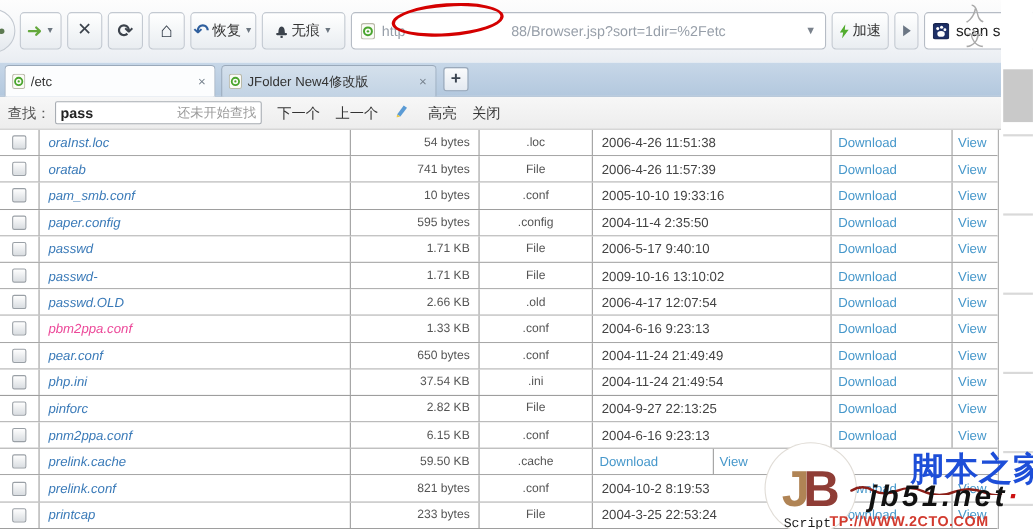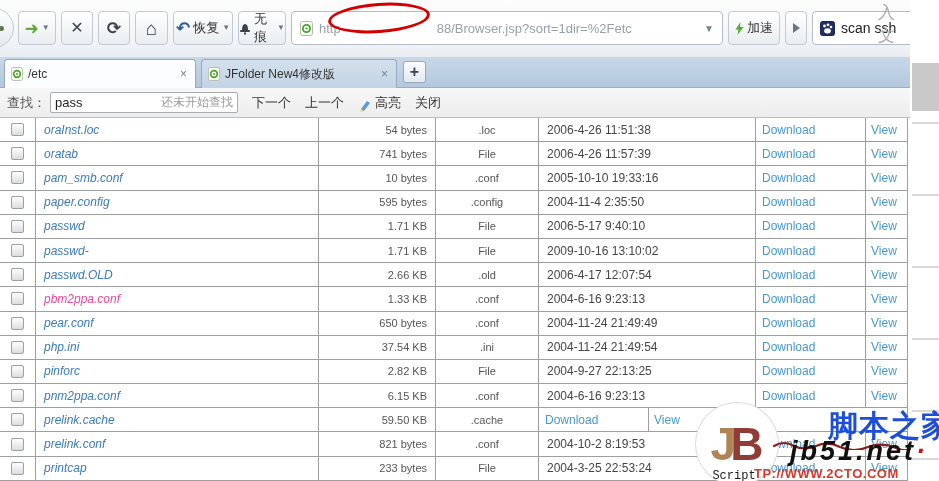--- a/index.html
+++ b/index.html
@@ -80,24 +80,24 @@
   .findbar {
     position:absolute; left:0; top:88px; width:910px; height:30px;
     background:linear-gradient(#f7f7f7,#ededed); border-bottom:1px solid #bdbdbd;
     display:flex; align-items:center; font-size:13px; color:#555;
   }
   .find-label { margin:0 4px 0 7px; }
   .find-input {
     width:188px; height:21px; border:1px solid #a8adb3; background:#fff; border-radius:2px;
     display:flex; align-items:center; padding:0 4px;
   }
-  .find-query { color:#222; font-size:13px; flex:1 1 auto; }
+  .find-query { color:#222; font-size:13px; flex:1 1 auto;font-weight:bold; }
   .find-status { color:#9a9a9a; font-size:12px; }
   .find-btn { margin-left:14px; color:#333; }
-  .find-highlight { display:flex; align-items:flex-end; gap:4px; }
+  .find-highlight { display:flex; align-items:flex-start; gap:18px; }
 
   
   .ftable {
     position:absolute; left:0; top:118px; width:908px; height:363px;
     border-right:1px solid #9e9e9e; overflow:hidden; background:#fff;
   }
   .trow { display:flex; height:24.2px; border-bottom:1px solid #9e9e9e; align-items:center; background:#fff; }
   .cell { height:100%; display:flex; align-items:center; overflow:hidden; white-space:nowrap; }
   .c-check { flex:0 0 36px; justify-content:center; border-right:1px solid #9e9e9e; }
   .c-name  { flex:0 0 283px; padding-left:8px; border-right:1px solid #9e9e9e; }
@@ -157,21 +157,21 @@
         <span class="refresh-g">⟳</span>
       </div>
       <div class="tb-btn" style="width:33px">
         <span class="home-g">⌂</span>
       </div>
       <div class="tb-btn" style="width:60px">
         <span class="undo-g">↶</span>
         <span>恢复</span>
         <span class="caret">▼</span>
       </div>
-      <div class="tb-btn" style="width:48px">
+      <div class="tb-btn" style="width:76px">
         <span>
           <svg width="12" height="13" viewBox="0 0 12 13">
               <path d="M3 8 Q3 2 6 2 Q9 2 9 8 Z" fill="#3c434c"></path>
               <rect x="1" y="8" width="10" height="2" rx="1" fill="#3c434c"></rect>
               <rect x="5" y="10.5" width="2" height="2" fill="#3c434c"></rect>
             </svg>
         </span>
         <span>无痕</span>
         <span class="caret">▼</span>
       </div>

